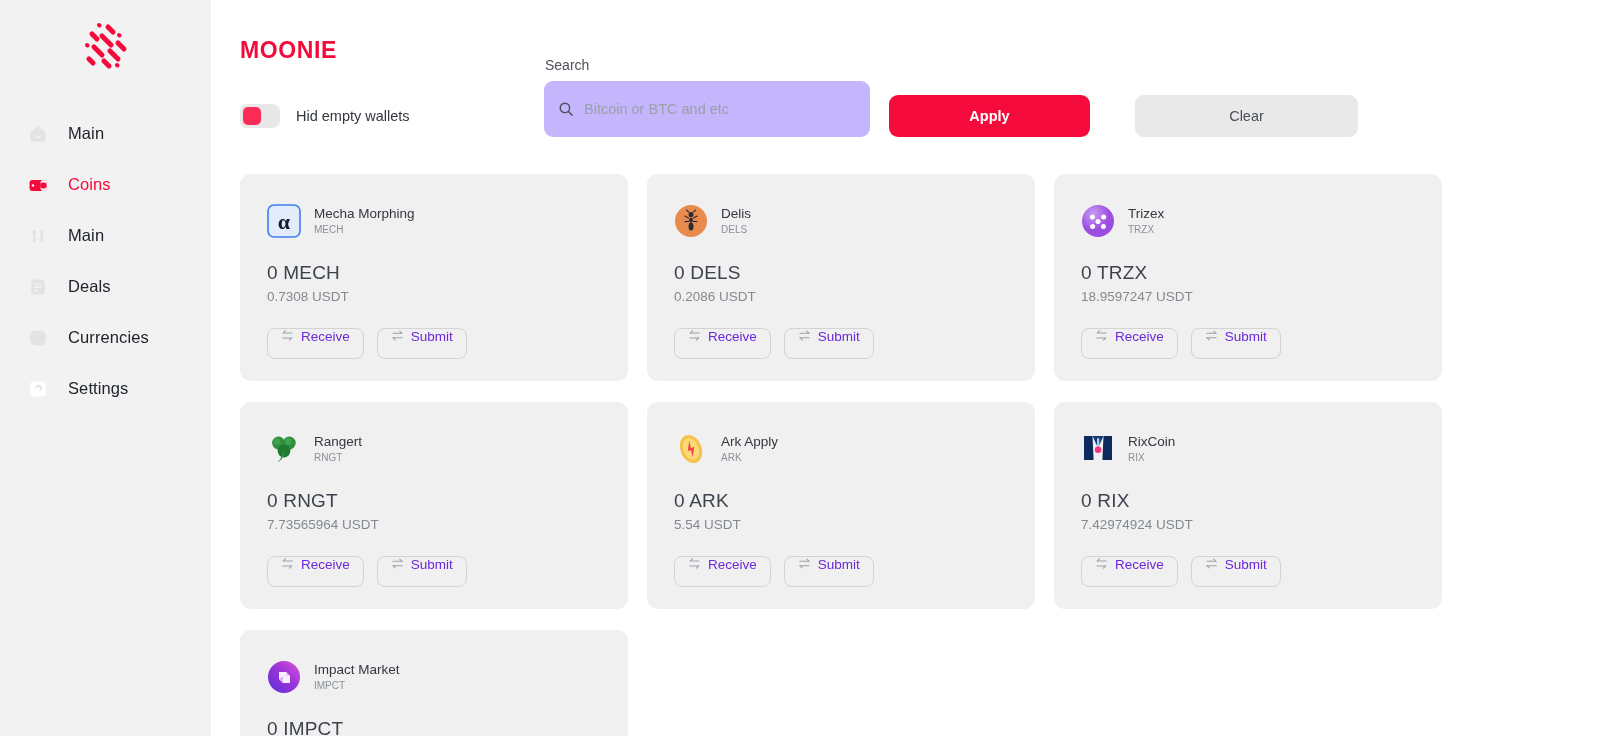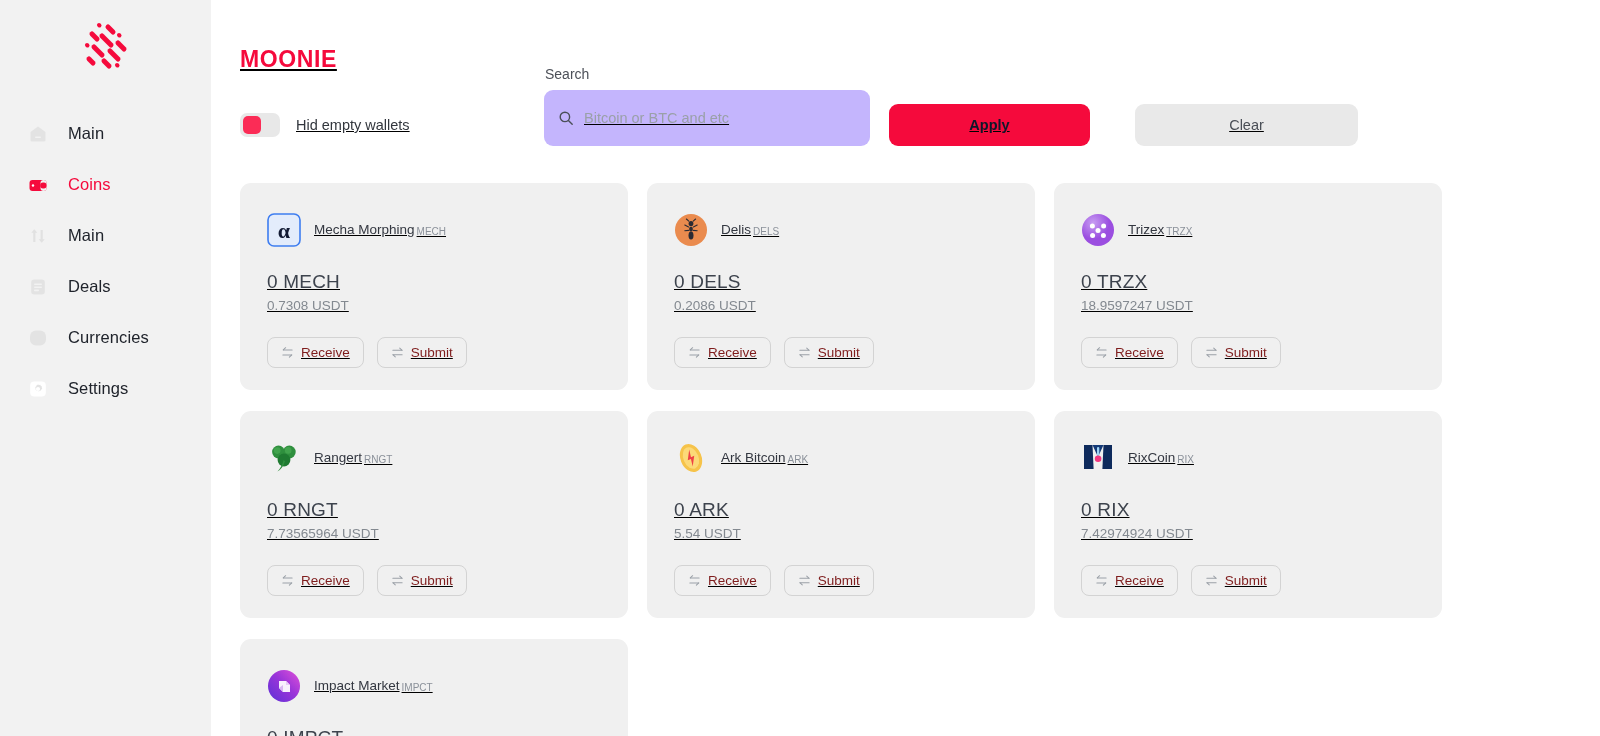--- a/index.html
+++ b/index.html
@@ -43,24 +43,23 @@
     font-size: 16.5px;
     color: #20242c;
     letter-spacing: .1px;
   }
   .nav-item.active .nav-label { color: #f50a3c; }
 
   
   .main {
     flex: 1 1 auto;
     background: #ffffff;
-    padding: 17px 0 0 29px;
+    padding: 8px 0 0 29px;
     position: relative;
     overflow: hidden;
-    text-decoration: underline;
   }
   .page-title {
     font-size: 23px;
     font-weight: bold;
     color: #f50a3c;
     letter-spacing: .6px;
     margin-top: 29px;
   }
 
   
@@ -132,21 +131,21 @@
     border: none;
     border-radius: 9px;
     font-family: "Liberation Sans", sans-serif;
     font-size: 14.5px;
     cursor: pointer;
   }
   .btn-apply {
     width: 201px;
     margin-left: 19px;
     background: #f50a3c;
-    color: #0f172a;
+    color: #ffffff;
     font-weight: bold;
   }
   .btn-clear {
     width: 223px;
     margin-left: 45px;
     background: #e9e9e9;
     color: #4a4e56;
   }
 
   
@@ -165,21 +164,21 @@
   }
   .card-head {
     display: flex; align-items: center; gap: 13px;
     height: 38px;
   }
   .coin-icon {
     width: 34px; height: 34px;
     flex: 0 0 34px;
     display: block;
   }
-  .coin-names { display: flex; flex-direction: row; gap: 2px; align-items: flex-end; }
+  .coin-names { display: flex; flex-direction: column; gap: 2px; }
   .coin-name {
     font-size: 13.5px;
     color: #333740;
     line-height: 1.15;
   }
   .coin-ticker {
     font-size: 10px;
     color: #8a9099;
     line-height: 1.15;
   }
@@ -197,24 +196,24 @@
   .actions {
     display: flex; gap: 13px;
     margin-top: 24px;
   }
   .action-btn {
     height: 31px;
     padding: 0 13px;
     background: transparent;
     border: 1px solid #d3d3d3;
     border-radius: 8px;
-    display: flex; align-items: center; gap: 7px;
+    display: flex; gap: 7px;
     font-family: "Liberation Sans", sans-serif;
     font-size: 13.5px;
-    color: #7f1d1d;
+    color: #6d28d9;
     cursor: pointer;
   }
   .action-btn svg { display:block; flex:0 0 13px; }
 </style>
 </head>
 <body>
 
 <div class="app">
 
   <aside class="sidebar">
@@ -524,21 +523,21 @@
       <div class="card">
         <div class="card-head">
           <svg class="coin-icon" viewBox="0 0 34 34">
             <g transform="rotate(-22 17 17)">
               <ellipse cx="17" cy="17" rx="10.5" ry="14.5" fill="#f6c34a"></ellipse>
               <ellipse cx="17" cy="17" rx="7.6" ry="11.2" fill="#fcd978"></ellipse>
               <path d="M18.5 8.5 L13.2 17.8 H16.6 L15.4 25.5 L20.8 16.2 H17.3 Z" fill="#ef4145"></path>
             </g>
           </svg>
           <div class="coin-names">
-            <span class="coin-name">Ark Bitcoin</span>
+            <span class="coin-name">Ark Apply</span>
             <span class="coin-ticker">ARK</span>
           </div>
         </div>
         <div class="balance">0 ARK</div>
         <div class="fiat">5.54 USDT</div>
         <div class="actions">
           <button class="action-btn">
             <svg viewBox="0 0 14 14" width="13" height="13">
               <g stroke="#9aa0a7" stroke-width="1.1" fill="none" stroke-linecap="round" stroke-linejoin="round">
                 <path d="M12 4.2 H2.6"></path>

